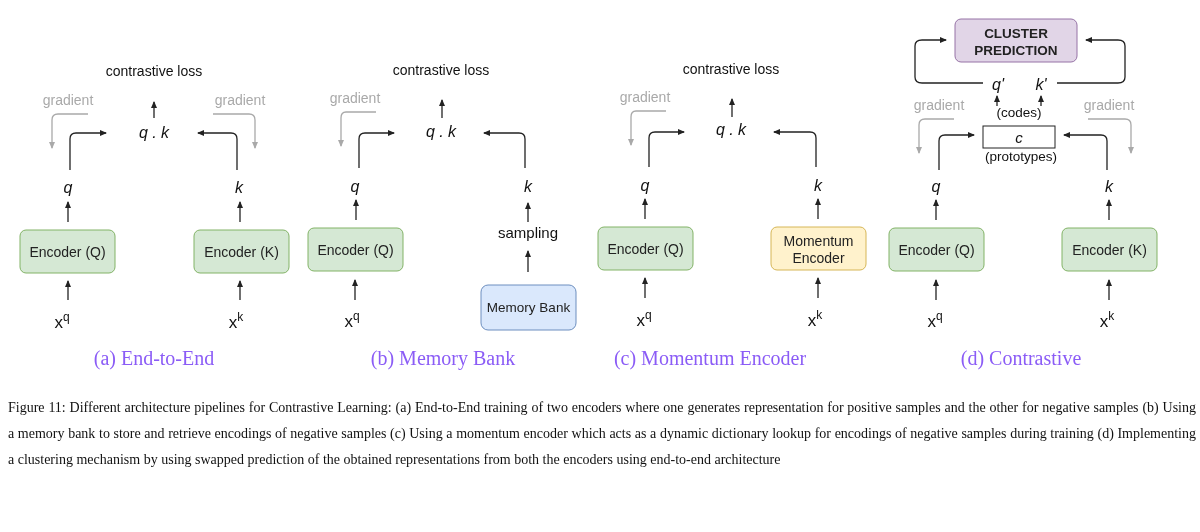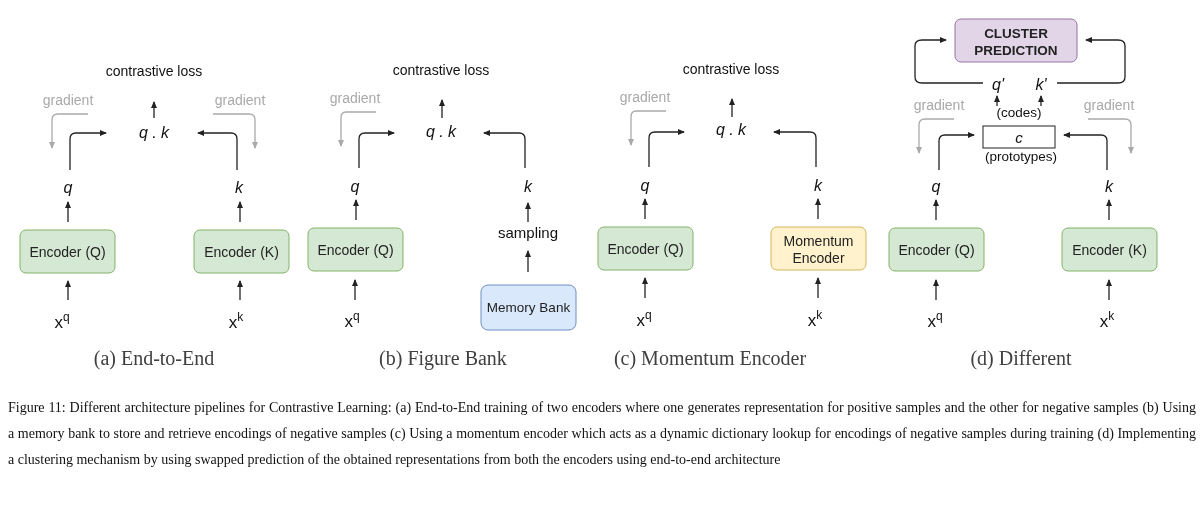--- a/index.html
+++ b/index.html
@@ -5,21 +5,21 @@
   html, body { margin:0; padding:0; background:#ffffff; }
   body { width:1200px; height:532px; position:relative; overflow:hidden; }
   #fig { position:absolute; left:0; top:0; width:1200px; height:345px; }
   svg text { font-family:"Liberation Sans", sans-serif; }
   .lbl { font-size:14px; fill:#111; }
   .ital { font-style:italic; font-size:16px; fill:#111; }
   .grad { font-size:14px; fill:#a9a9a9; }
   .boxtxt { font-size:14px; fill:#222; }
   .ln { stroke:#222; stroke-width:1.3; fill:none; }
   .gl { stroke:#a9a9a9; stroke-width:1.3; fill:none; }
-  .subcap { position:absolute; top:347px; font-family:"Liberation Serif", serif; font-size:20px; color:#404040; white-space:nowrap; transform:translateX(-50%); }
+  .subcap { position:absolute; top:347px; font-family:"Liberation Serif", serif; font-size:20px; color:#8b5cf6; white-space:nowrap; transform:translateX(-50%); }
   #caption { position:absolute; left:8px; top:395px; width:1188px; font-family:"Liberation Serif", serif; font-size:14px; line-height:26px; color:#111; text-align:justify; text-align-last:left; }
 </style>
 </head>
 <body>
 
 <svg id="fig" viewBox="0 0 1200 345" xmlns="http://www.w3.org/2000/svg">
   <defs>
     <marker id="ah" markerWidth="8" markerHeight="8" refX="6" refY="4" orient="auto" markerUnits="userSpaceOnUse">
       <path d="M0,1 L7,4 L0,7 Z" fill="#222"></path>
     </marker>
@@ -151,17 +151,17 @@
     <text class="boxtxt" x="1109.5" y="255" text-anchor="middle">Encoder (K)</text>
 
     <line class="ln" x1="936" y1="300" x2="936" y2="280" marker-end="url(#ah)"></line>
     <line class="ln" x1="1109" y1="300" x2="1109" y2="280" marker-end="url(#ah)"></line>
     <text class="lbl" x="935" y="327" text-anchor="middle" style="font-size:17px"><tspan>x</tspan><tspan dy="-7" style="font-size:12px">q</tspan></text>
     <text class="lbl" x="1107" y="327" text-anchor="middle" style="font-size:17px"><tspan>x</tspan><tspan dy="-7" style="font-size:12px">k</tspan></text>
   </g>
 </svg>
 
 <div class="subcap" style="left:154px">(a) End-to-End</div>
-<div class="subcap" style="left:443px">(b) Figure Bank</div>
+<div class="subcap" style="left:443px">(b) Memory Bank</div>
 <div class="subcap" style="left:710px">(c) Momentum Encoder</div>
-<div class="subcap" style="left:1021px">(d) Different</div>
+<div class="subcap" style="left:1021px">(d) Contrastive</div>
 
 <div id="caption">Figure 11: Different architecture pipelines for Contrastive Learning: (a) End-to-End training of two encoders where one generates representation for positive samples and the other for negative samples (b) Using a memory bank to store and retrieve encodings of negative samples (c) Using a momentum encoder which acts as a dynamic dictionary lookup for encodings of negative samples during training (d) Implementing a clustering mechanism by using swapped prediction of the obtained representations from both the encoders using end-to-end architecture</div>
 
 </body></html>

